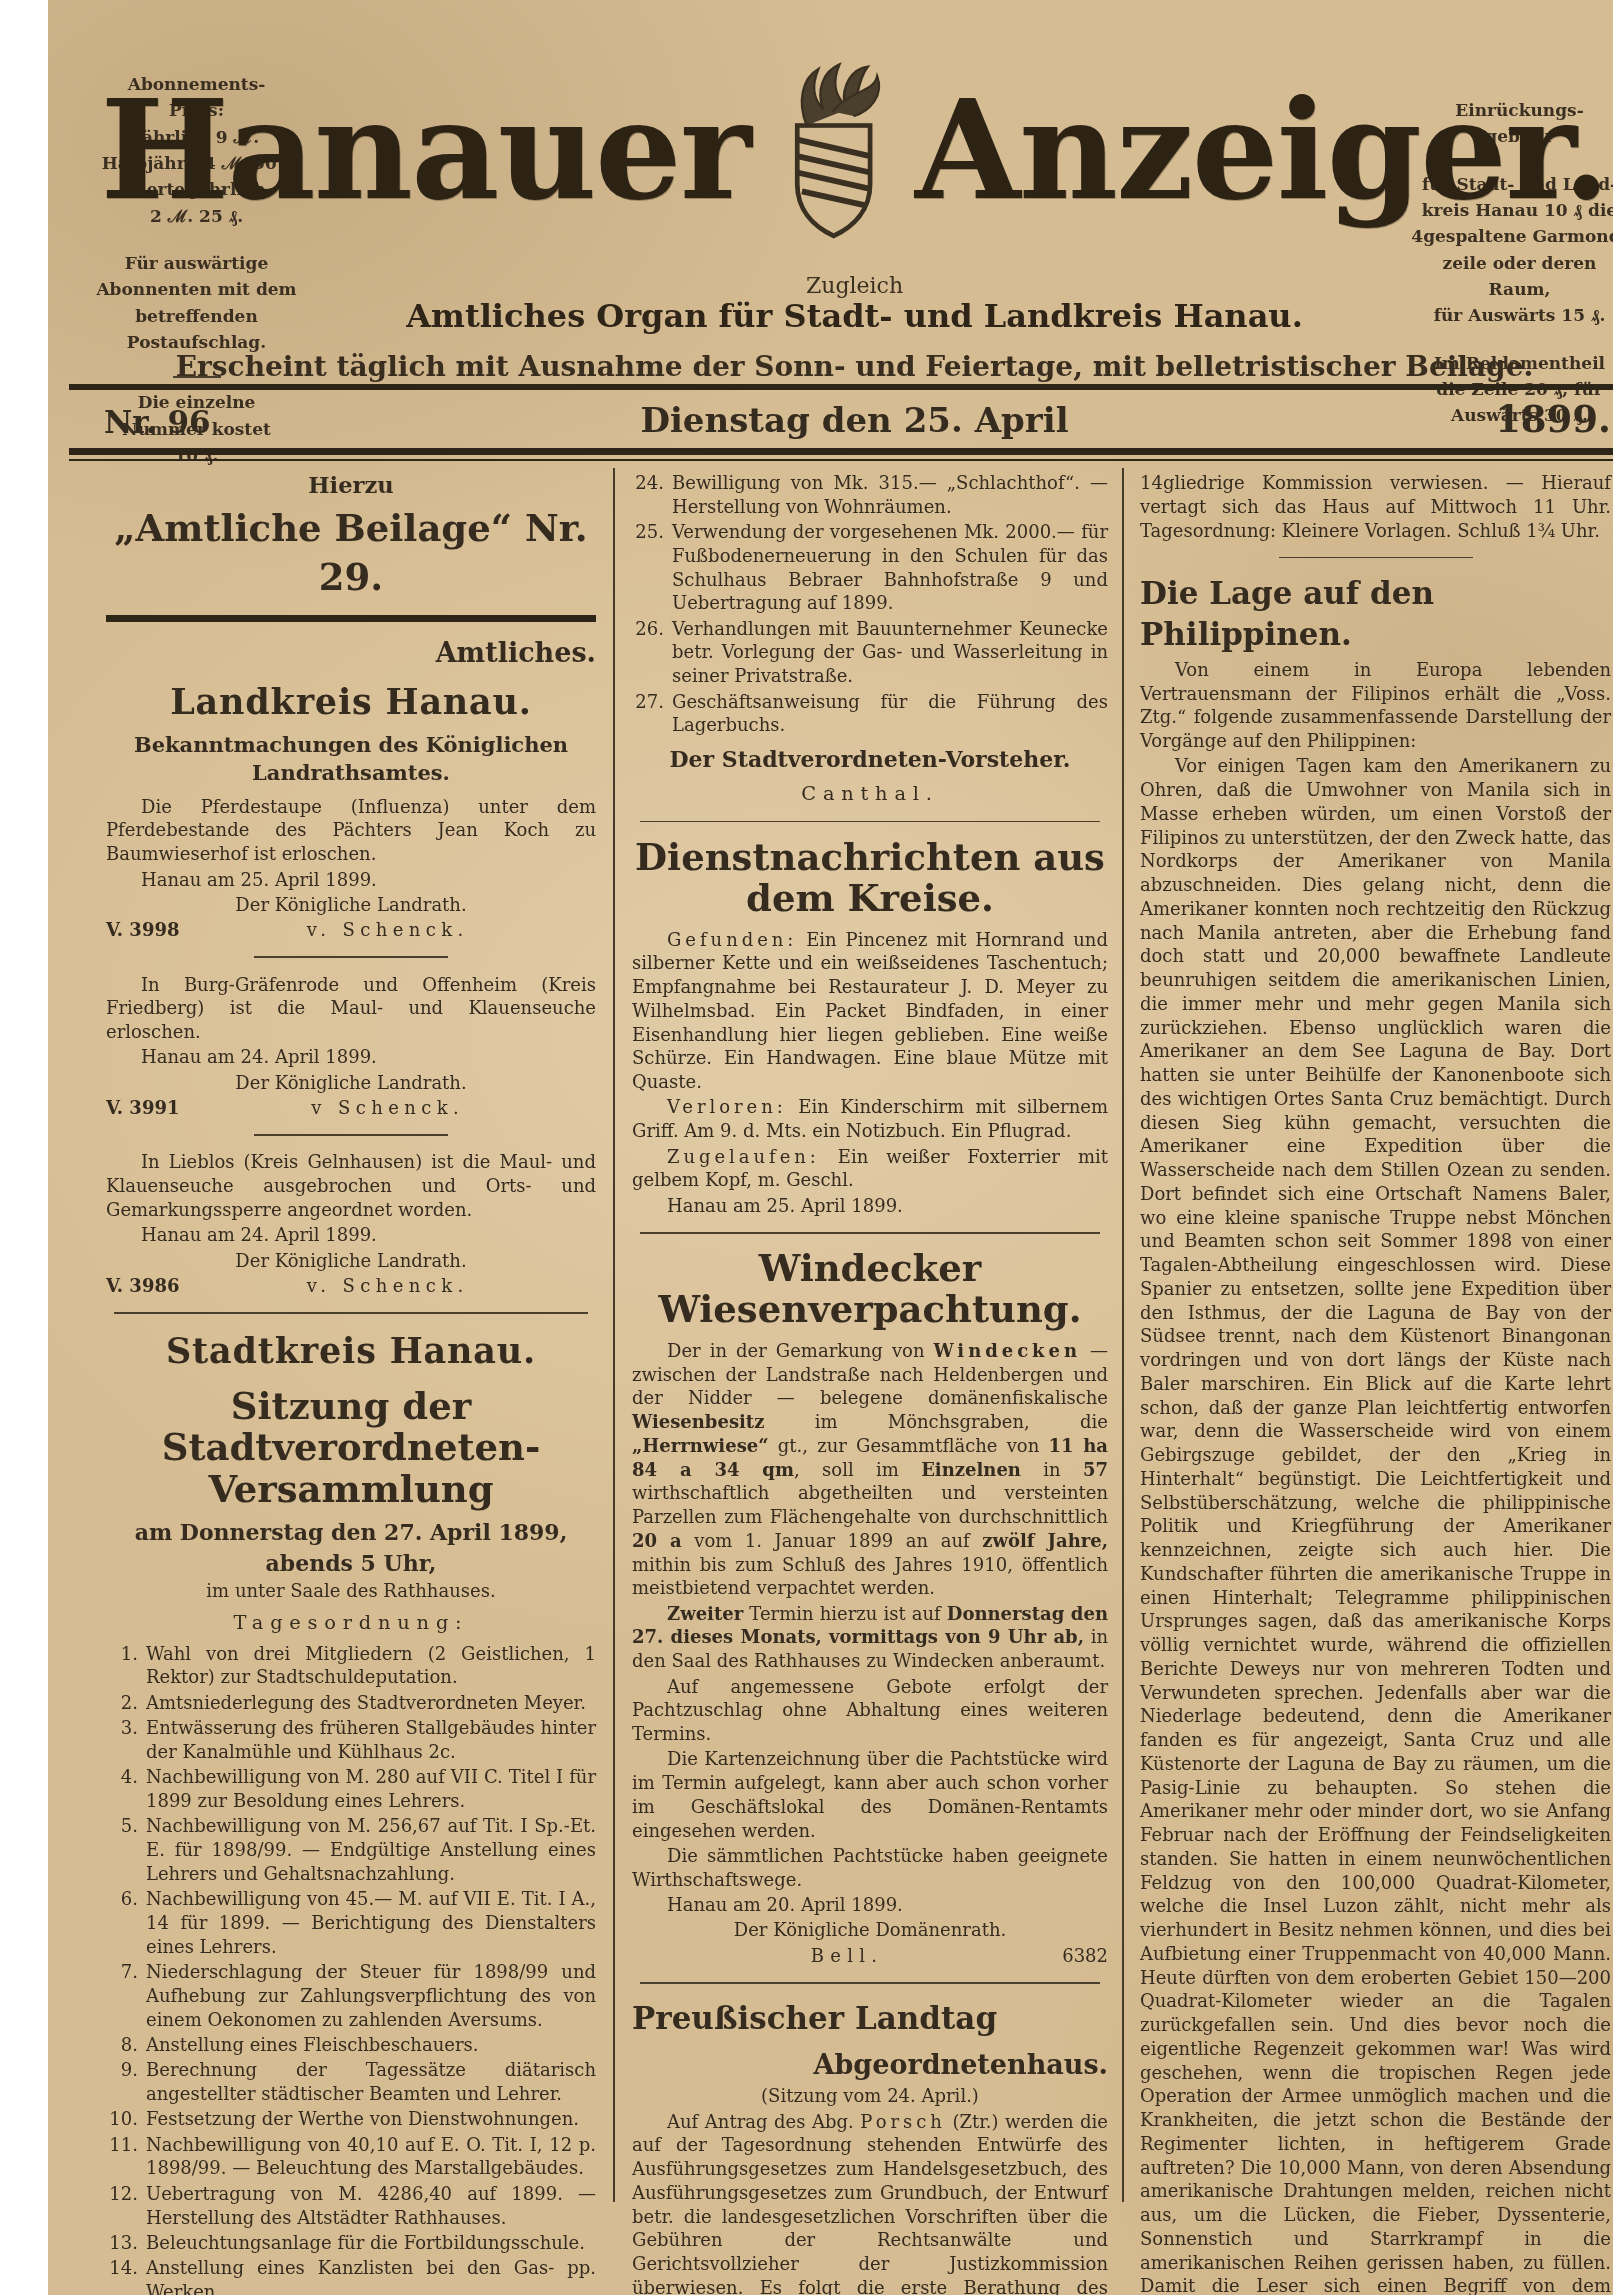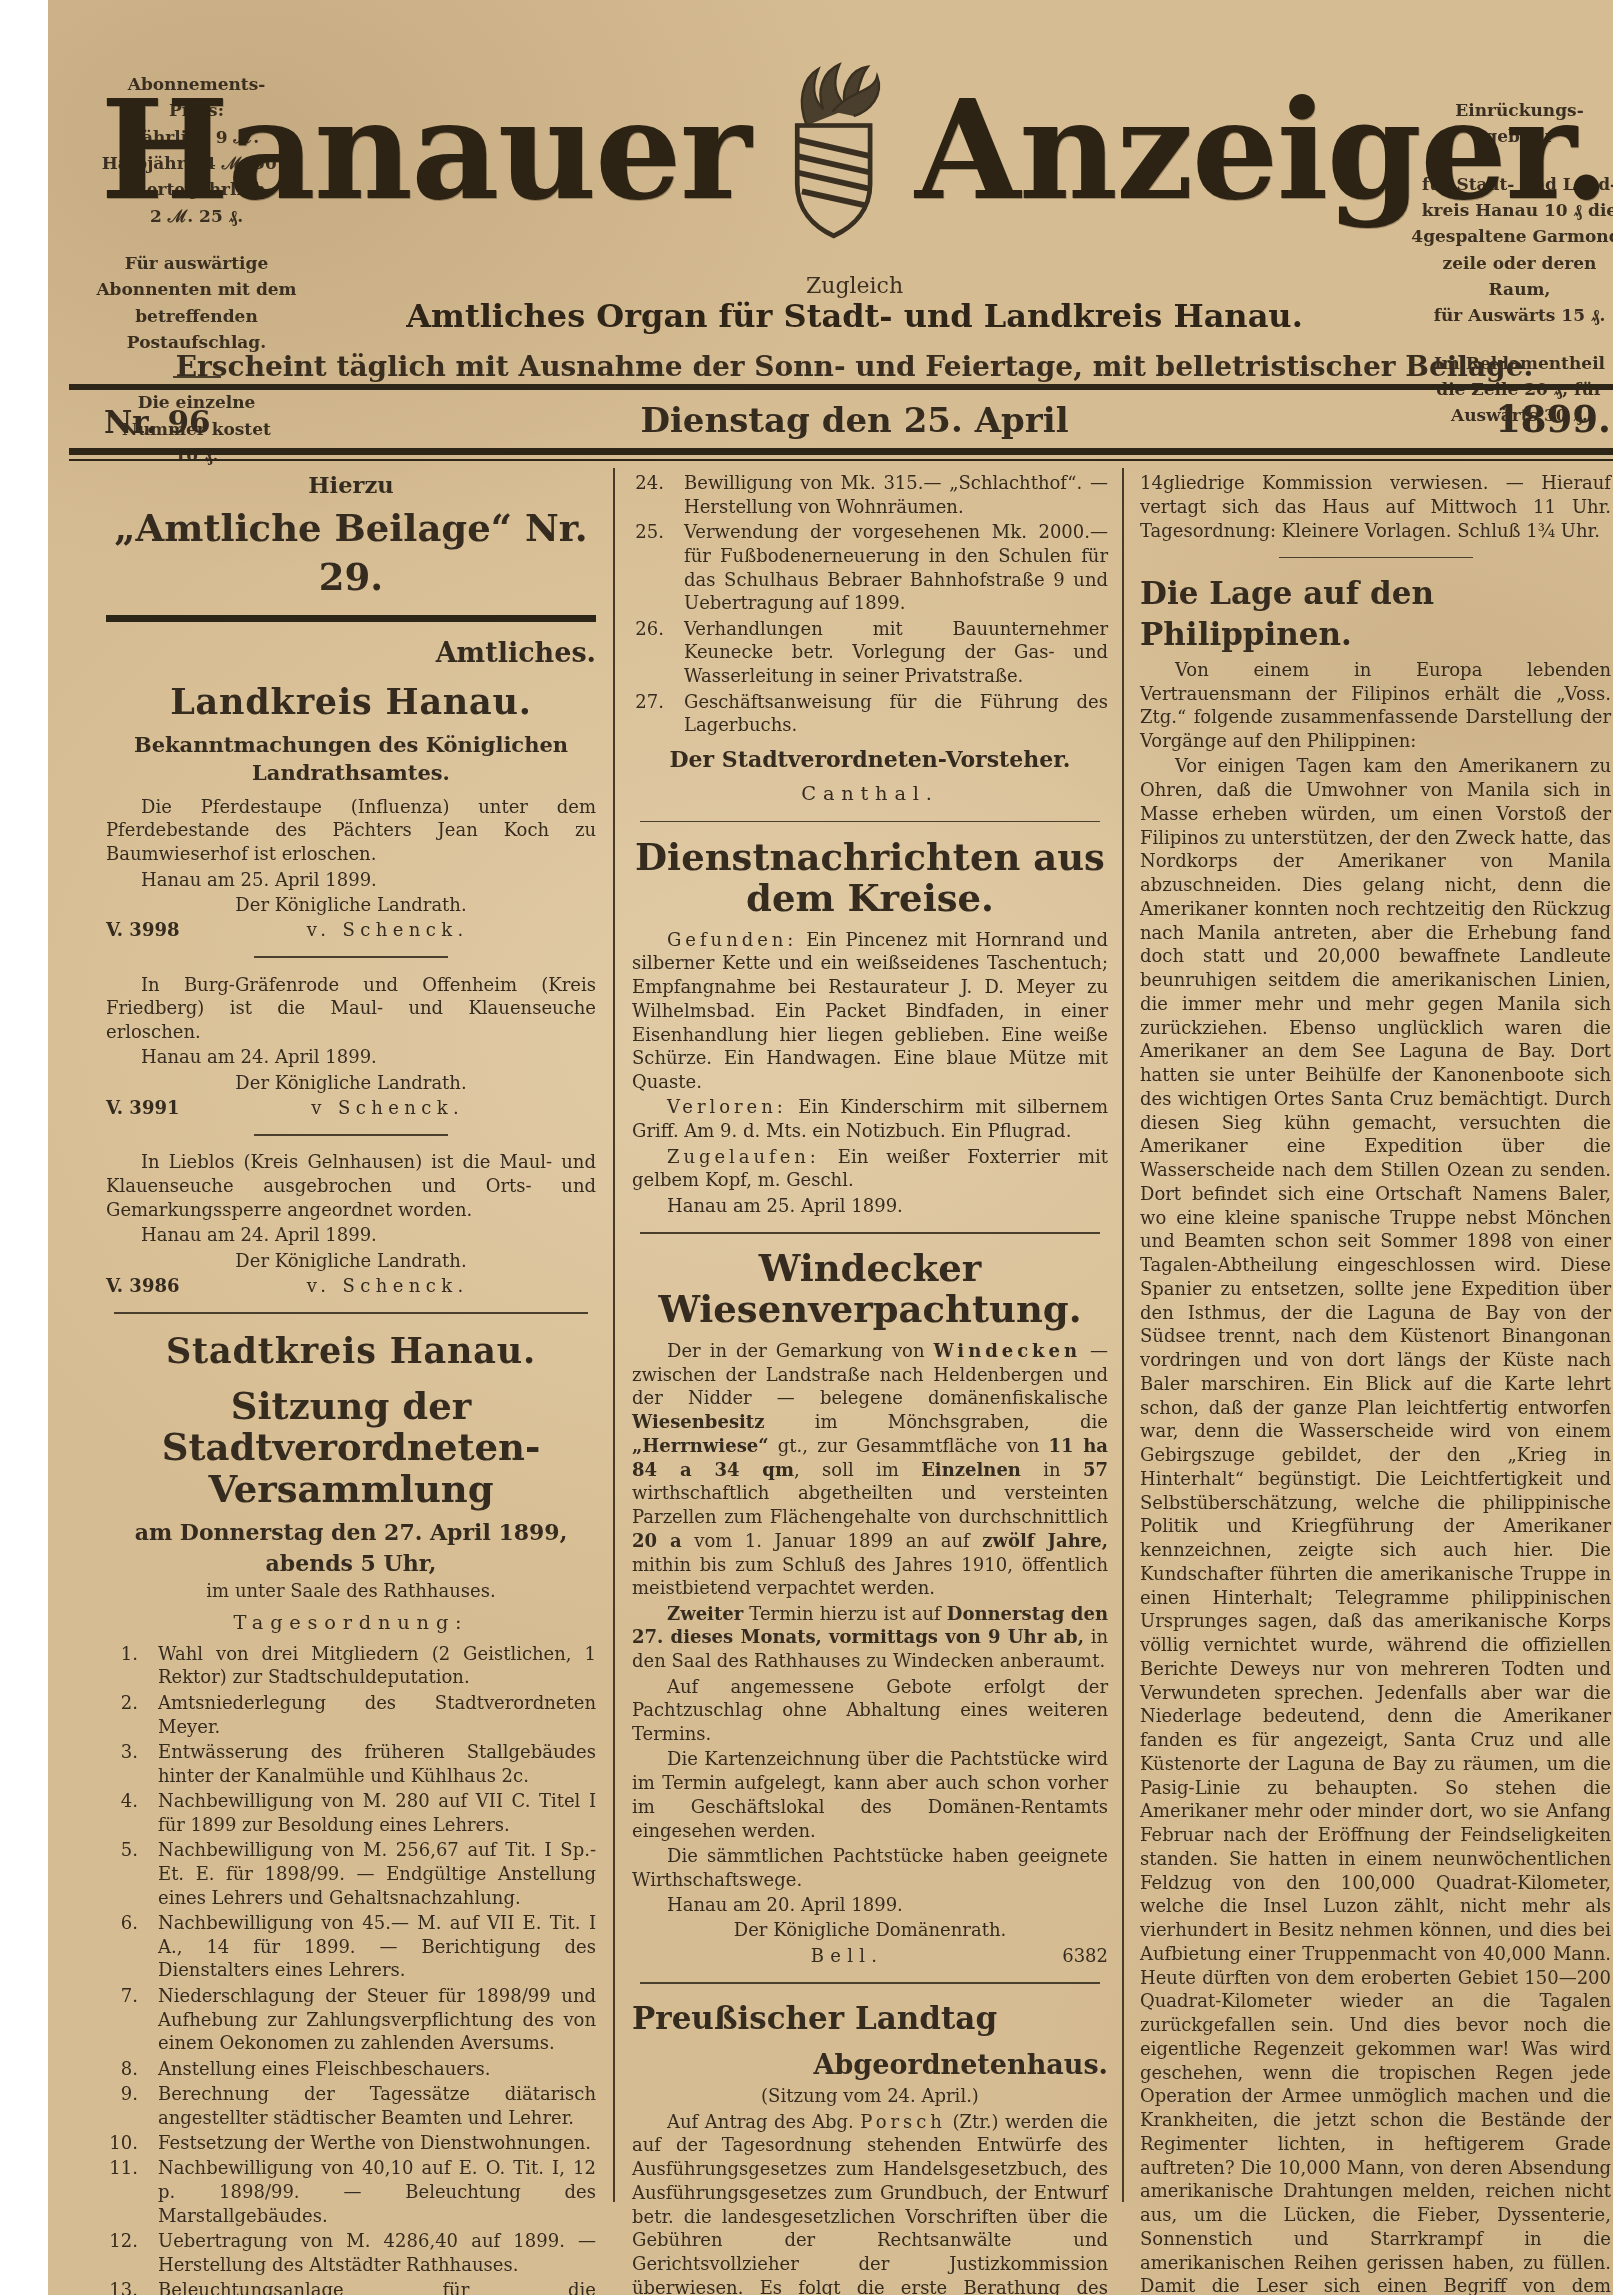--- a/index.html
+++ b/index.html
@@ -69,21 +69,21 @@
   .h-xl{text-align:center;font-weight:700;font-size:37px;line-height:1.12;margin:11.3px 0 8px;}
   .bar{height:7.3px;background:#2d2518;margin:11.3px 0 13px;}
   .hr{width:194px;height:1.6px;background:#4a3e2c;margin:14.5px auto;}
   .hrl{height:1.6px;background:#4a3e2c;margin:14.5px 8px;}
   .sig{display:flex;justify-content:flex-start;align-items:baseline;margin:0 0 4.8px;}
   .sig .l{font-weight:700;}
   .sig .c{flex:1;text-align:center;letter-spacing:.3em;}
   .sig2{display:flex;align-items:baseline;margin:0 0 4.8px;}
   .sig2 .c{flex:1;text-align:center;letter-spacing:.35em;}
   .sig2 .r{font-weight:400;}
-  .ol .row{display:flex;margin-bottom:1.6px;gap:12px;}
+  .ol .row{display:flex;margin-bottom:1.6px;}
   .ol .num{width:40px;flex:0 0 40px;text-align:right;padding-right:8px;box-sizing:border-box;}
   .ol .txt{flex:1;text-align:justify;}
   .g{letter-spacing:.22em;font-style:normal;}
   b{font-weight:700;}
 </style>
 </head>
 <body>
 
 <div class="page">
 

